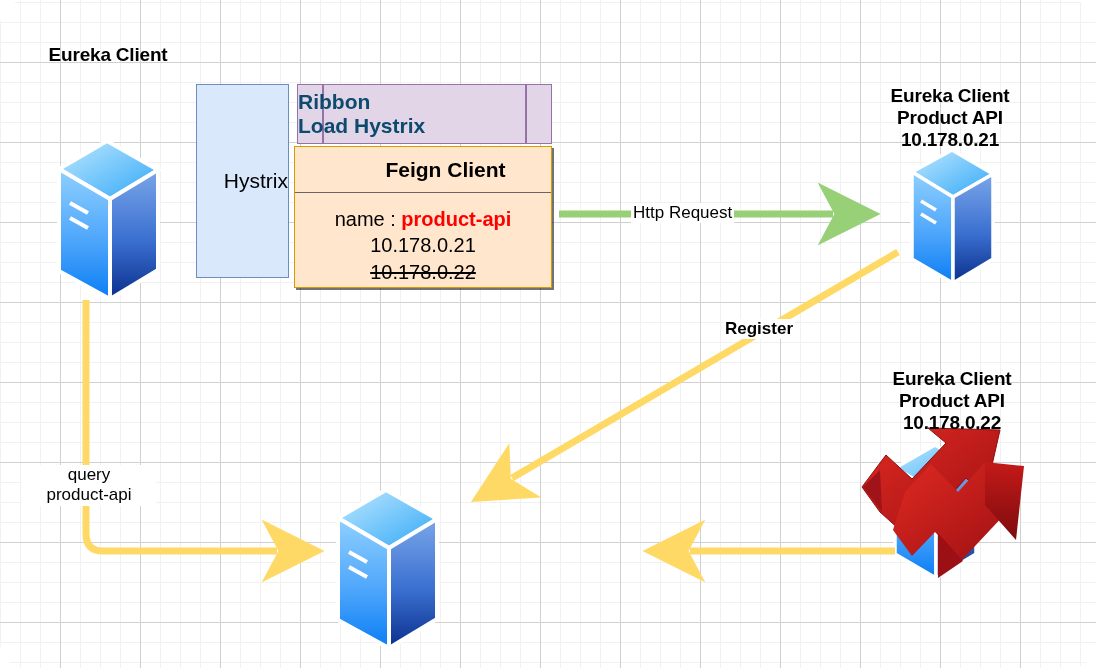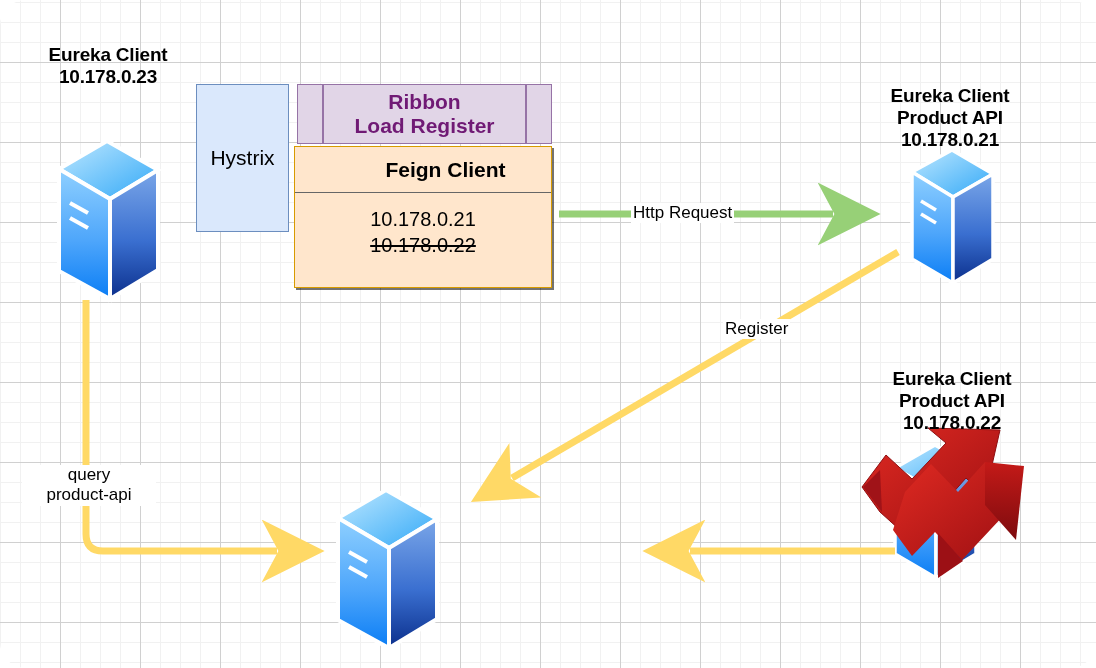--- a/index.html
+++ b/index.html
@@ -68,24 +68,23 @@
     top: 0;
     bottom: 0;
     width: 1.8px;
     background: #9673a6;
   }
   .ribbon-text {
     position: absolute;
     left: 0; right: 0;
     top: 50%;
     transform: translateY(-50%);
-    text-align: center;
     font-size: 21px;
     font-weight: bold;
-    color: #701a75;
+    color: #0c4a6e;
     line-height: 1.14;
   }
   .feign-box {
     background: #ffe6cc;
     border: 1.8px solid #d79b00;
     box-shadow: 2px 2px 0px rgba(0,0,0,0.55);
   }
   .feign-head {
     position: absolute;
     left: 0; right: 0; top: 0;
@@ -211,64 +210,66 @@
 
     <line x1="898" y1="252" x2="512" y2="478" stroke="#ffd966" stroke-width="7" marker-end="url(#arrowYellow)"></line>
 
     <path d="M 86,300 L 86,534 Q 86,551 103,551 L 277,551" fill="none" stroke="#ffd966" stroke-width="7" marker-end="url(#arrowYellow)"></path>
 
     <line x1="895" y1="551" x2="690" y2="551" stroke="#ffd966" stroke-width="7" marker-end="url(#arrowYellow)"></line>
   </svg>
 
   <div class="lbl node-title" style="left:16px; top:44px; width:184px;">
     <div>Eureka Client</div>
-    <div>10.178.0.23</div>
   </div>
 
   <div class="lbl node-title" style="left:858px; top:85px; width:184px;">
     <div>Eureka Client</div>
     <div>Product API</div>
     <div>10.178.0.21</div>
   </div>
 
   <div class="lbl node-title" style="left:858px; top:368px; width:188px;">
     <div>Eureka Client</div>
     <div>Product API</div>
     <div>10.178.0.22</div>
   </div>
 
 
-  <div class="box hystrix-box" style="left:196px; top:84px; width:93px; height:148px;">
+  <div class="box hystrix-box" style="left:196px; top:84px; width:93px; height:194px;justify-content:flex-end;">
     <span>Hystrix</span>
   </div>
 
   <div class="box ribbon-box" style="left:297px; top:84px; width:255px; height:60px;">
     <div class="ribbon-div" style="left:24px;"></div>
     <div class="ribbon-div" style="left:227px;"></div>
     <div class="ribbon-text">
       <div>Ribbon</div>
-      <div>Load Register</div>
+      <div>Load Hystrix</div>
     </div>
   </div>
 
   <div class="box feign-box" style="left:294px; top:146px; width:258px; height:142px;">
     <div class="feign-head">
       <span>Feign Client</span>
     </div>
     <div class="feign-body">
+      <div>
+        <span>name : </span><span class="red-strong">product-api</span>
+      </div>
       <div>10.178.0.21</div>
       <div class="struck">10.178.0.22</div>
     </div>
   </div>
 
   <div class="edge-label" style="left:631px; top:203px;">
     <span>Http Request</span>
   </div>
 
-  <div class="edge-label" style="left:723px; top:319px;">
+  <div class="edge-label" style="left:723px; top:319px;font-weight:bold;">
     <span>Register</span>
   </div>
 
   <div class="edge-label" style="left:22px; top:424px; width:130px;margin-top:41px;">
     <div>query</div>
     <div class="strong" style="background:transparent; padding:0;">product-api</div>
   </div>
 
 </div>
 

